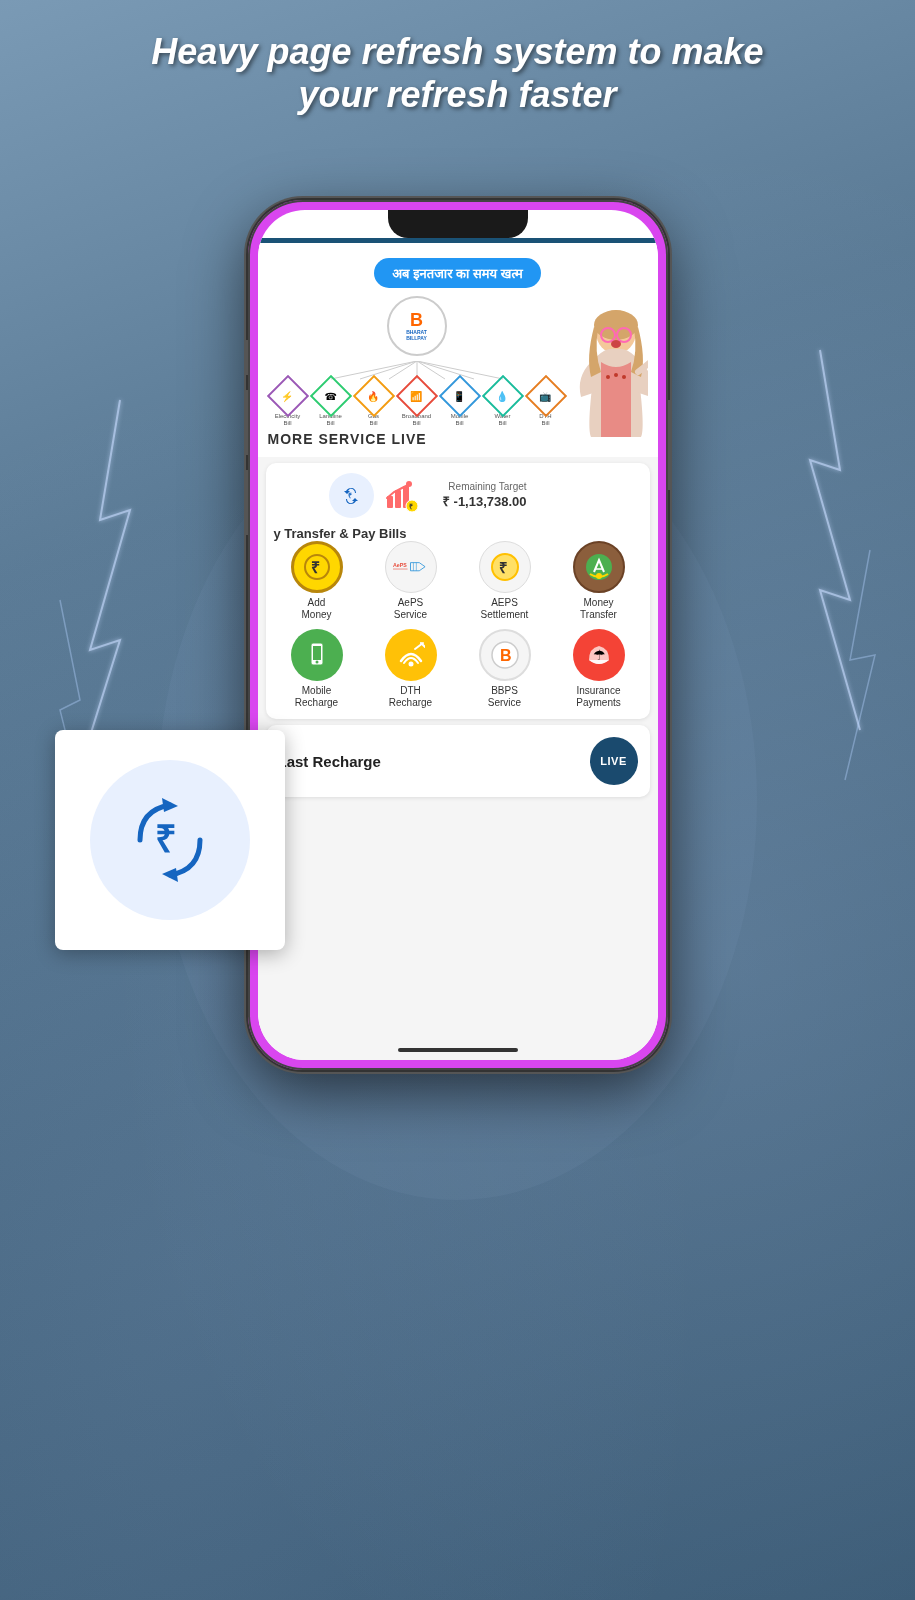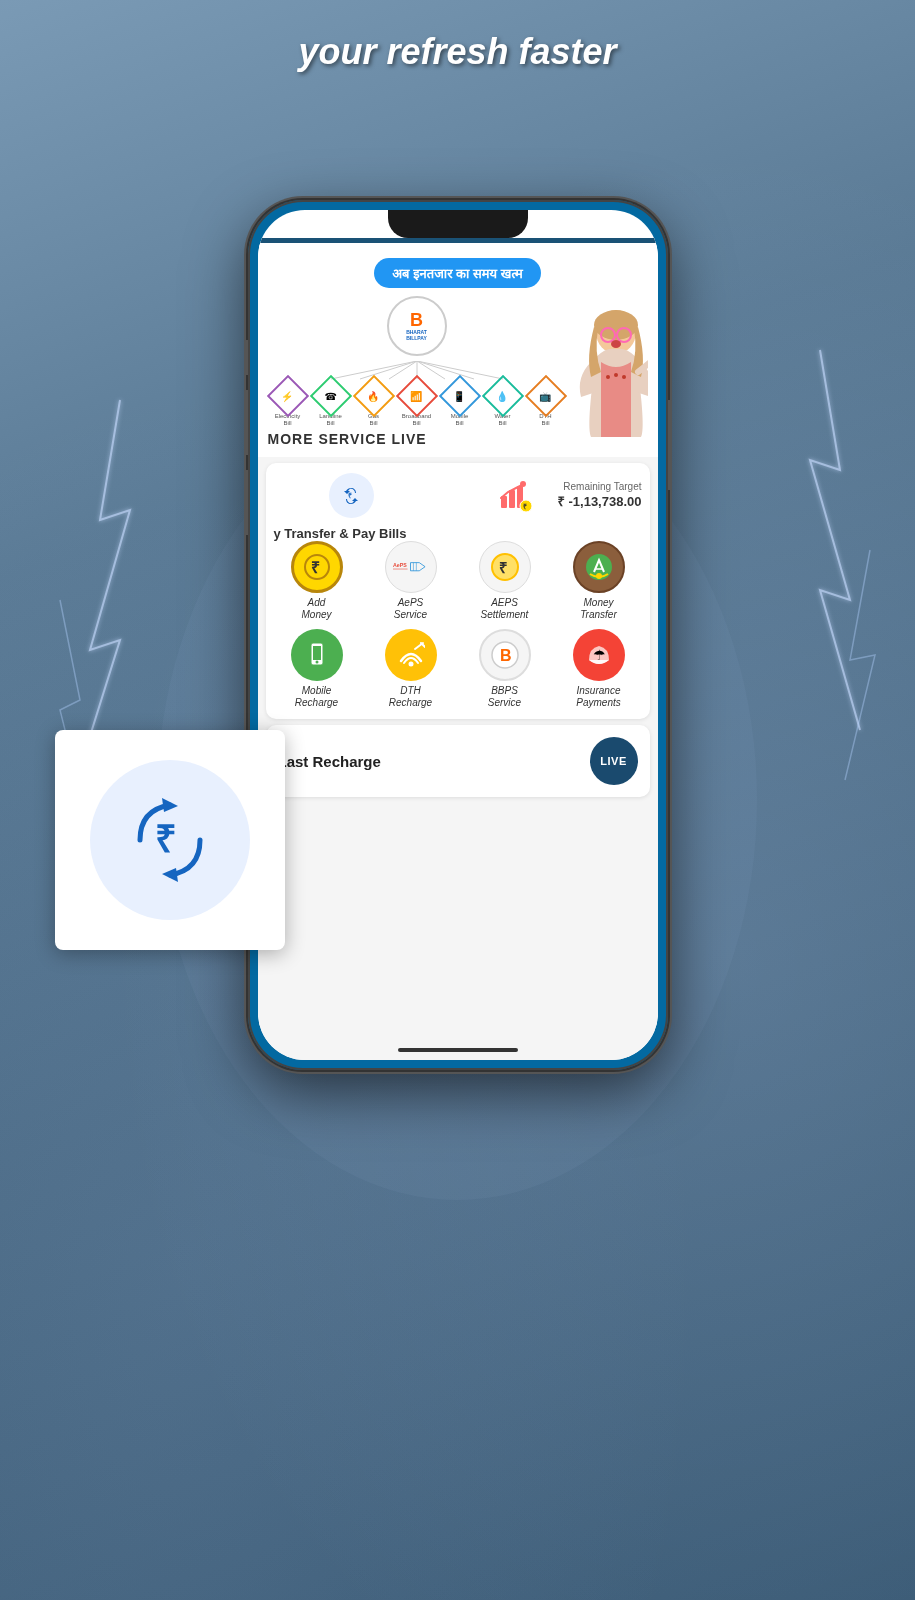--- a/index.html
+++ b/index.html
@@ -52,21 +52,21 @@
       left: 50%;
       transform: translateX(-50%);
       width: 420px;
       height: 870px;
       z-index: 5;
     }
     .phone-shell {
       position: relative;
       width: 100%;
       height: 100%;
-      background: #0369a1;
+      background: #d946ef;
       border-radius: 55px;
       box-shadow: 
         0 0 0 2px #333,
         0 0 0 4px #555,
         0 20px 60px rgba(0,0,0,0.6),
         inset 0 0 0 2px #444;
     }
     .phone-inner {
       position: absolute;
       top: 10px; left: 10px; right: 10px; bottom: 10px;
@@ -247,21 +247,20 @@
       display: flex;
       align-items: center;
       gap: 10px;
       margin-bottom: 8px;
     }
     .remaining-target-box {
       flex: 1;
       display: flex;
       align-items: center;
       gap: 24px;
-      justify-content: flex-end;
     }
     .transfer-btn-small {
       width: 45px;
       height: 45px;
       border-radius: 50%;
       background: #e8f0fe;
       display: flex;
       align-items: center;
       justify-content: center;
       font-size: 16px;
@@ -305,21 +304,20 @@
       display: flex;
       align-items: center;
       justify-content: center;
       font-size: 22px;
     }
     .service-label {
       font-size: 10px;
       color: #333;
       text-align: center;
       line-height: 1.2;
-      font-style: italic;
     }
 
     
     .last-recharge-area {
       background: white;
       margin: 6px 8px;
       border-radius: 10px;
       padding: 12px 12px;
       box-shadow: 0 1px 4px rgba(0,0,0,0.1);
     }
@@ -403,20 +401,21 @@
   <polyline points="120,400 100,520 130,510 90,650 120,640 70,800" stroke="rgba(200,220,255,0.6)" stroke-width="2" fill="none" filter="url(#glow)"></polyline>
   <polyline points="60,600 80,700 60,710 90,830" stroke="rgba(180,210,255,0.4)" stroke-width="1.5" fill="none"></polyline>
 
   <polyline points="820,350 840,470 810,460 850,600 820,590 860,730" stroke="rgba(200,220,255,0.6)" stroke-width="2" fill="none" filter="url(#glow)"></polyline>
   <polyline points="870,550 850,660 875,655 845,780" stroke="rgba(180,210,255,0.4)" stroke-width="1.5" fill="none"></polyline>
 
   <ellipse cx="457" cy="800" rx="300" ry="400" fill="rgba(150,180,220,0.08)"></ellipse>
 </svg>
 
 <div class="header-text">
+  <div>Heavy page refresh system to make</div>
   <div>your refresh faster</div>
 </div>
 
 <div class="phone-container">
   <div class="phone-shell">
 
     <div class="phone-btn-left"></div>
     <div class="phone-btn-left2"></div>
     <div class="phone-btn-left3"></div>
     <div class="phone-btn-right"></div>

